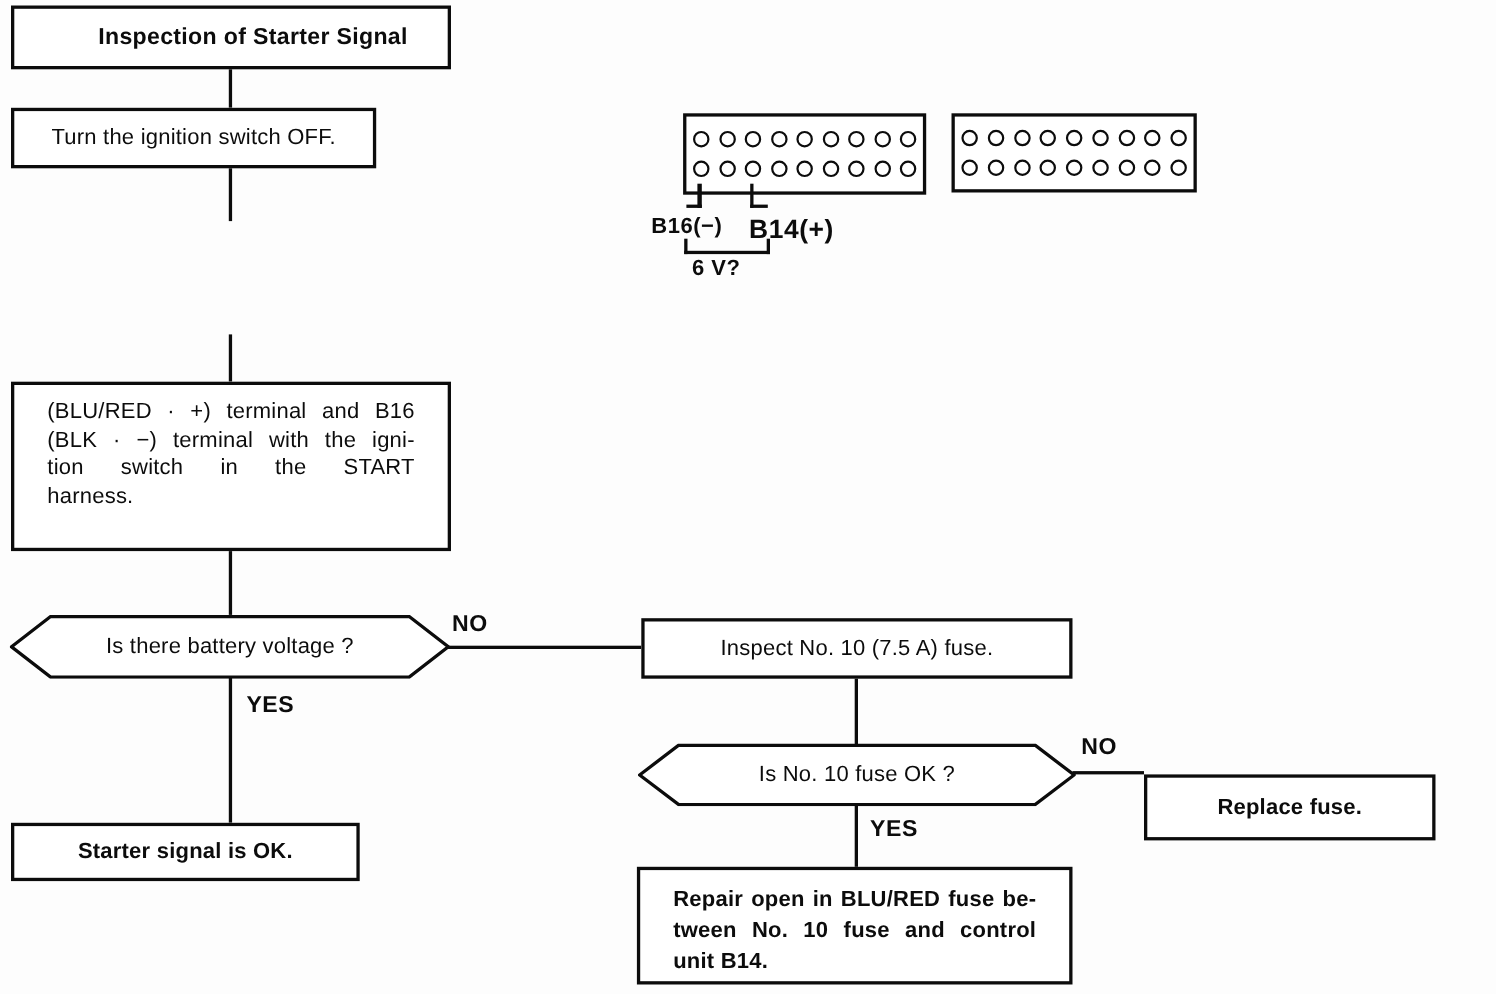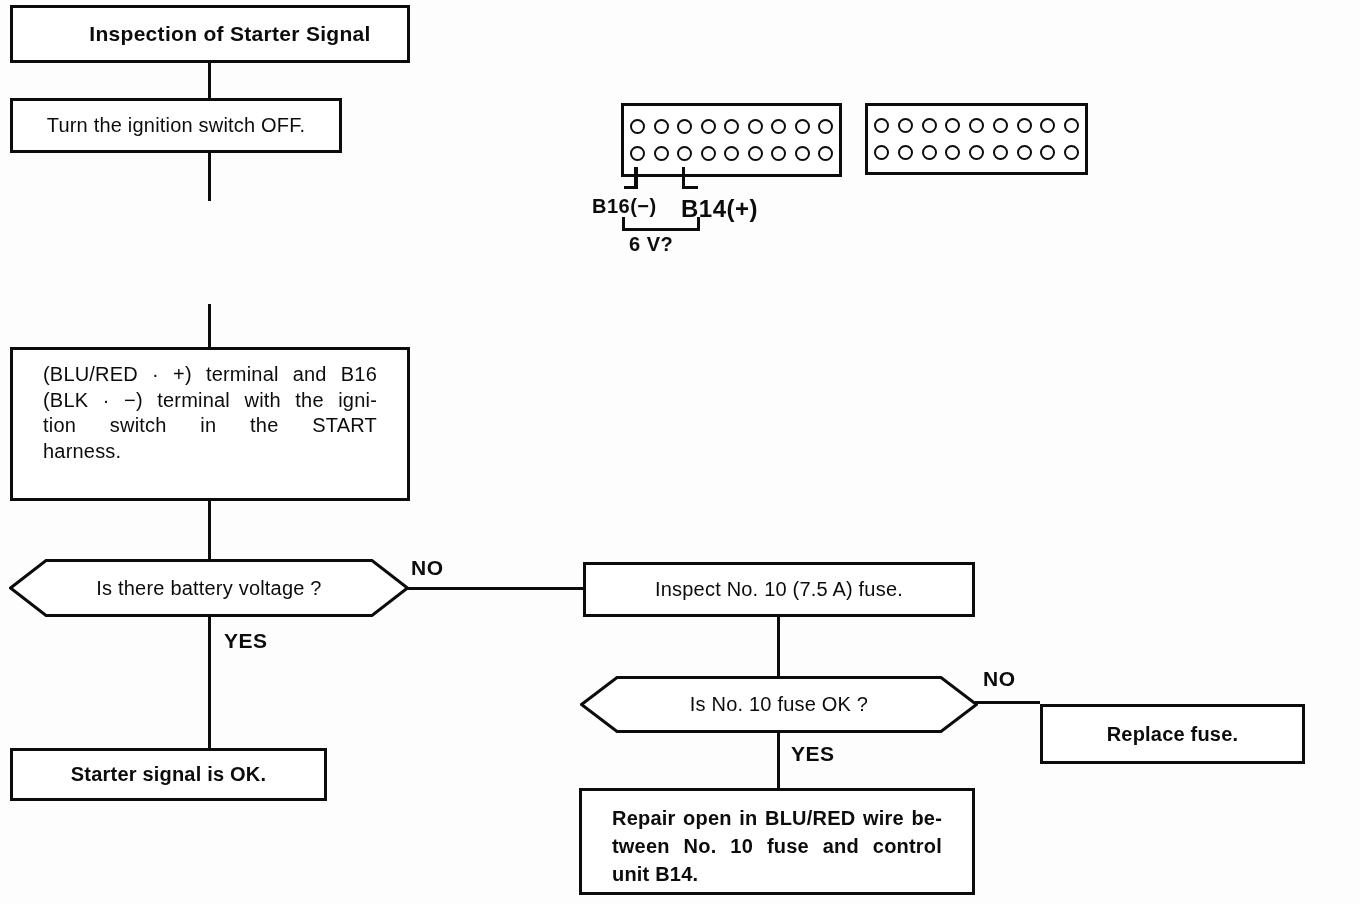--- a/index.html
+++ b/index.html
@@ -96,21 +96,21 @@
   <div class="hline" style="left:975px; top:701px; width:65px; height:3px;"></div>
 
   <div class="box center bold fs20" style="left:1040px; top:675px; width:265px; height:60px;margin-top:29px;">
     <span>Replace fuse.</span>
   </div>
 
   <div class="lbl" style="left:791px; top:742px;">YES</div>
   <div class="vline" style="left:777px; top:732px; width:3px; height:57px;"></div>
 
   <div class="box jlines boldtext" style="left:579px; top:788px; width:396px; height:107px;">
-      <div class="jline">Repair open in BLU/RED wire be-</div>
+      <div class="jline">Repair open in BLU/RED fuse be-</div>
       <div class="jline">tween No. 10 fuse and control</div>
       <div class="jline">unit B14.</div>
     </div>
 
   <div class="connector" style="left:621px; top:103px; width:221px; height:74px;">
     <div class="pinrow">
         <span class="pin"></span>
         <span class="pin"></span>
         <span class="pin"></span>
         <span class="pin"></span>

